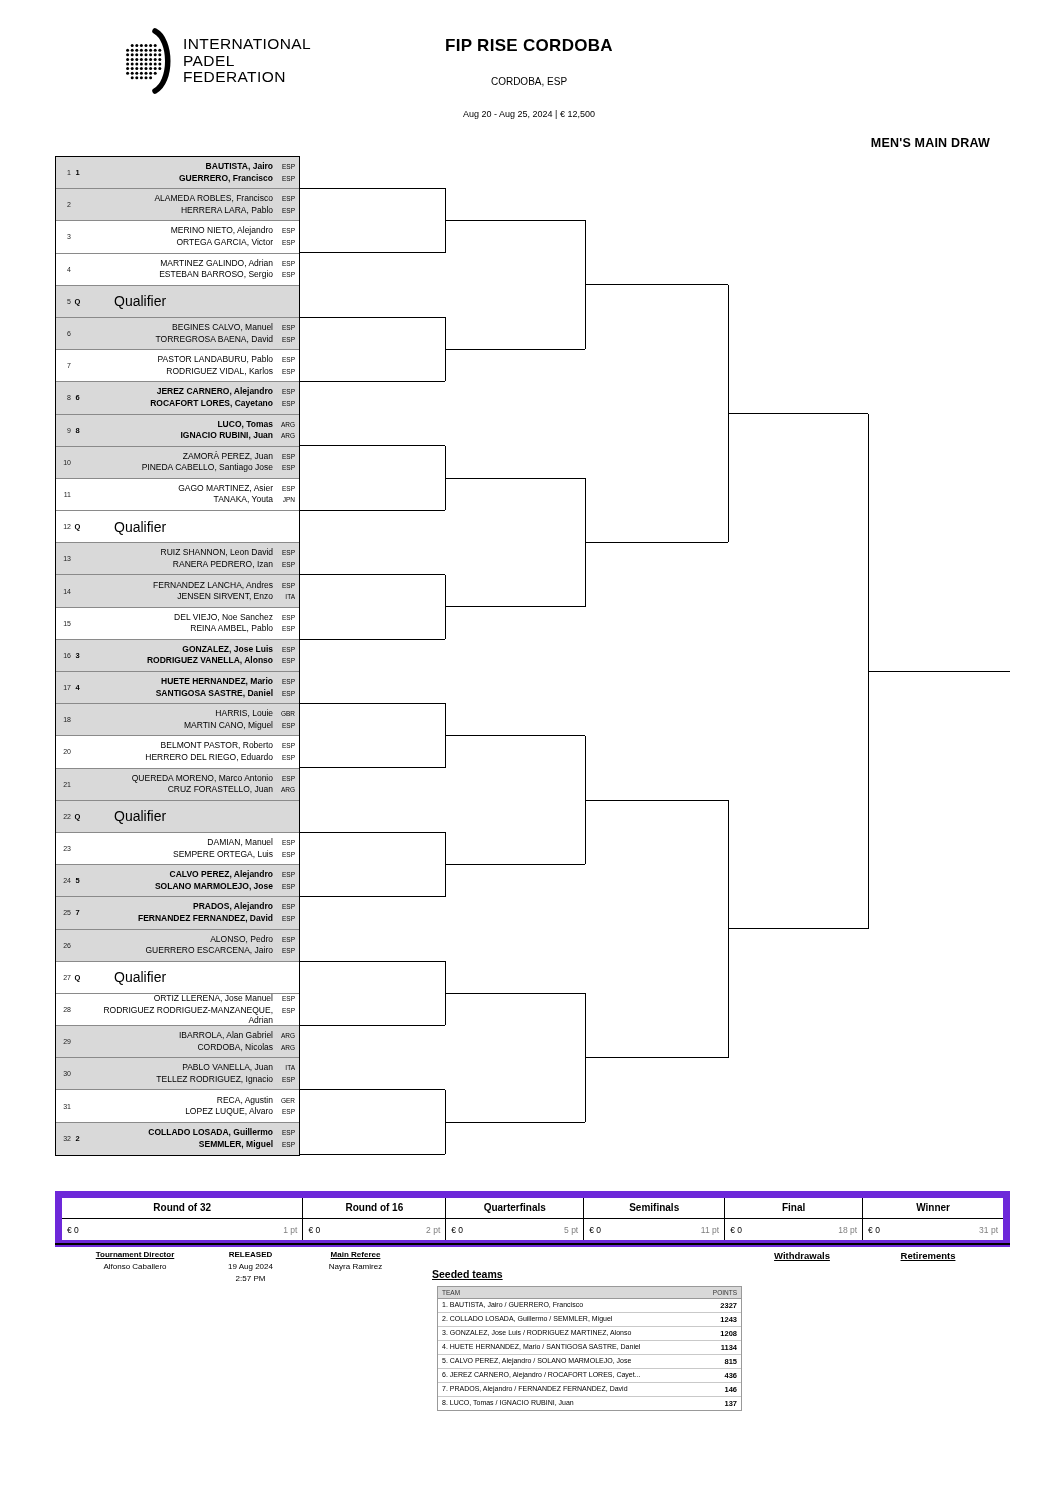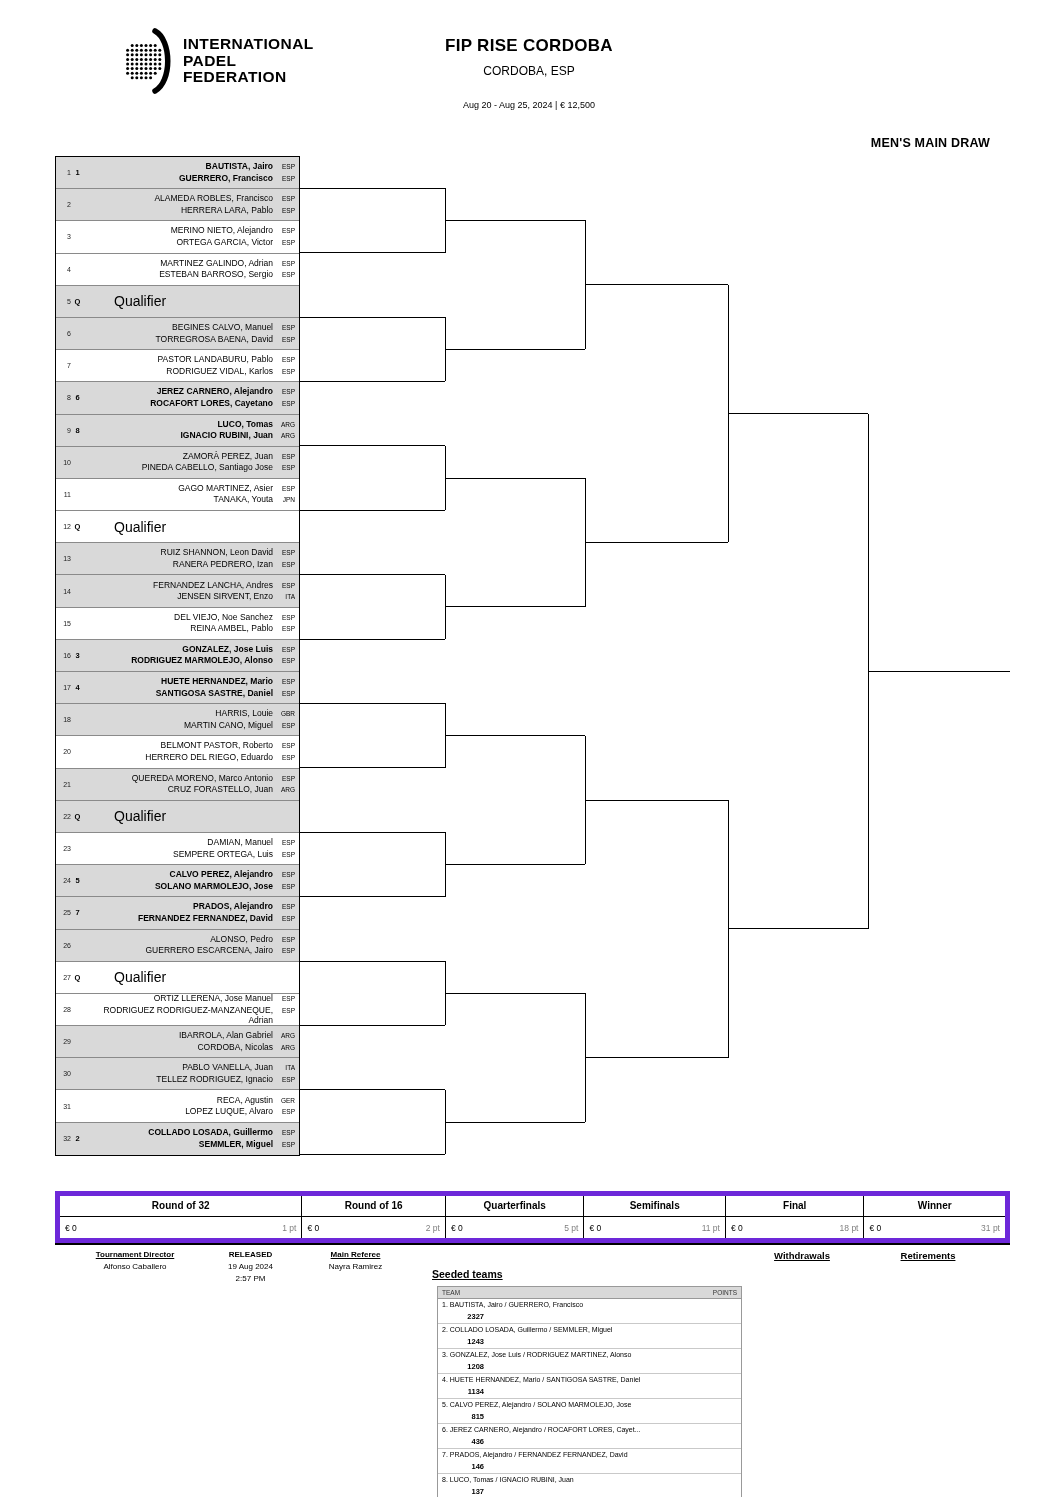--- a/index.html
+++ b/index.html
@@ -3,24 +3,24 @@
 <meta charset="utf-8">
 <style>
   html,body { margin:0; padding:0; background:#eee; }
   .page {
     position:relative; width:1058px; height:1497px; margin:0 auto;
     background:#ffffff; font-family:"Liberation Sans", sans-serif; color:#000;
     overflow:hidden;
   }
   
   .logo { position:absolute; left:122px; top:26px; display:flex; align-items:center; gap:7px; }
-  .logo-text { font-weight:700; font-size:15.5px; line-height:16.5px; letter-spacing:0.4px; }
+  .logo-text { font-weight:400; font-size:15.5px; line-height:16.5px; letter-spacing:0.4px; }
   .title-block { position:absolute; left:0; right:0; top:36px; text-align:center; }
   .title { font-size:17px; font-weight:700; letter-spacing:0.3px; }
-  .location { font-size:12px; margin-top:8px; }
+  .location { font-size:10px; margin-top:20px; }
   .dates { font-size:9px; margin-top:22px; }
   .draw-title { position:absolute; top:136px; right:68px; font-weight:700; font-size:12.5px; letter-spacing:0.2px;padding-left:8px; }
 
   
   #bracket-lines { position:absolute; left:0; top:0; width:1058px; height:1497px; pointer-events:none; }
   .bracket-col {
     position:absolute; left:55px; top:156px; width:245px;
     border:1px solid #000; box-sizing:border-box; background:#fff;
   }
   .slot { height:32.2px; box-sizing:border-box; border-bottom:1px solid #8a8a8a;
@@ -31,21 +31,21 @@
   .slot-seed { width:13px; font-size:7.5px; font-weight:700; text-align:center; flex:0 0 auto; }
   .slot-names { flex:1; min-width:0; padding-right:2px; }
   .player-row { display:flex; align-items:baseline; line-height:10.5px; }
   .player-name { flex:1; font-size:8.5px;text-align:right; }
   .seeded .player-name { font-weight:700; }
   .country-code { flex:0 0 auto; width:22px; font-size:6.5px; text-align:right; padding-right:2px; }
   .qualifier-label { font-size:14px; padding-left:2px;margin-left:28px; }
 
   
   .rounds { position:absolute; left:55px; top:1191px; width:955px; display:flex;
-            border:5px solid #6d28d9; box-sizing:border-box; background:#fff; }
+            border:7px solid #6d28d9; box-sizing:border-box; background:#fff; }
   .round-col { box-sizing:border-box; border-right:1px solid #000; }
   .round-col:last-child { border-right:none; }
   .col-header { height:20px; line-height:20px; text-align:center; font-weight:700;
                 font-size:10px; border-bottom:1px solid #000; }
   .col-values { height:21px; display:flex; justify-content:space-between; align-items:center;
                 padding:0 5px; font-size:8.5px; }
   .points { color:#7f7f7f; }
 
   
   .footer-rule { position:absolute; left:55px; top:1243px; width:955px; height:2px; background:#000; }
@@ -60,21 +60,21 @@
   .retirements-block { left:878px; top:1250px; width:100px; font-size:9.5px; }
 
   .seeded-block { position:absolute; left:432px; top:1247px; width:318px;margin-top:21px; }
   .seeded-title { font-weight:700; font-size:10.5px; text-decoration:underline; }
   .seeded-table { margin-top:6px; margin-left:5px; width:305px; border:1px solid #999;
                   box-sizing:border-box; background:#fff; }
   .st-head { display:flex; background:#d9d9d9; border-bottom:1px solid #999;
              font-size:6.5px; color:#333; }
   .st-head .c-team { flex:1; padding:2px 4px; }
   .st-head .c-points { width:42px; padding:2px 4px; text-align:right; }
-  .st-row { display:flex; border-bottom:1px solid #c9c9c9;flex-direction:column; }
+  .st-row { display:flex; border-bottom:1px solid #c9c9c9; }
   .st-row:last-child { border-bottom:none; }
   .st-row .c-team { flex:1; padding:2px 4px; font-size:7px; white-space:nowrap; overflow:hidden; }
   .st-row .c-points { width:42px; padding:2px 4px; text-align:right; font-size:7.5px; font-weight:700; }
 </style>
 </head>
 <body>
 
 <div class="page">
 
   <svg id="bracket-lines">
@@ -404,21 +404,21 @@
       </div>
       <div class="slot shaded seeded">
         <span class="slot-num">16</span>
         <span class="slot-seed">3</span>
         <div class="slot-names">
           <div class="player-row">
             <span class="player-name">GONZALEZ, Jose Luis</span>
             <span class="country-code">ESP</span>
           </div>
           <div class="player-row">
-            <span class="player-name">RODRIGUEZ MARMOLEJO, Alonso</span>
+            <span class="player-name">RODRIGUEZ VANELLA, Alonso</span>
             <span class="country-code">ESP</span>
           </div>
         </div>
       </div>
       <div class="slot shaded seeded">
         <span class="slot-num">17</span>
         <span class="slot-seed">4</span>
         <div class="slot-names">
           <div class="player-row">
             <span class="player-name">HUETE HERNANDEZ, Mario</span>

